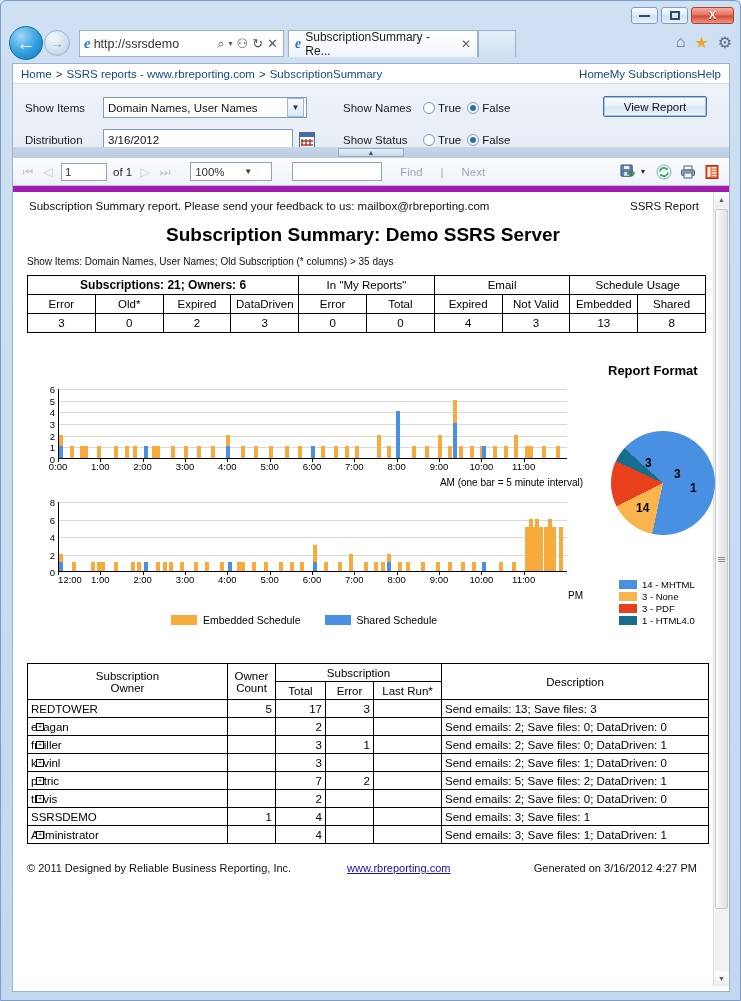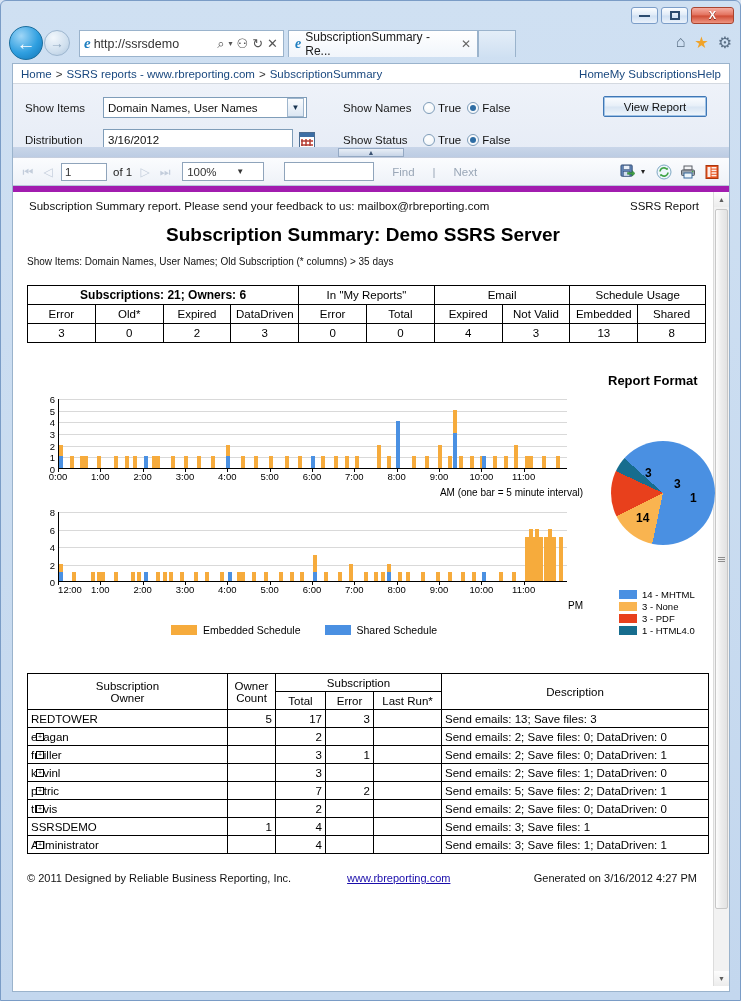--- a/index.html
+++ b/index.html
@@ -150,21 +150,21 @@
   #rtoolbar {
     height:28px; background:linear-gradient(180deg,#fbfcfe 0%, #eef2f8 100%);
     border-bottom:1px solid #b9c6d9; display:flex; align-items:center; padding:0 8px;
     font-size:11.5px; color:#333; gap:6px;
   }
   .nav-arrow { color:#9eb0c6; font-size:12px; width:14px; text-align:center; }
   .nav-arrow.dis { color:#c3cddb; }
   .pagebox { width:46px; height:18px; background:#fff; border:1px solid #8fa4bb;
              font-size:11.5px; padding:0 3px; display:flex; align-items:center; }
   .zoombox { width:82px; height:19px; background:#fff; border:1px solid #8fa4bb;
-             font-size:11.5px; display:flex; align-items:center; padding:0 16px 0 4px; margin-left:4px; }
+             font-size:11.5px; display:flex; align-items:center; padding:0 16px 0 4px; margin-left:12px; }
   .zoombox .arrow { margin-left:auto; font-size:8px; color:#333; padding-right:3px; }
   .findbox { width:90px; height:19px; background:#fff; border:1px solid #8fa4bb; margin-left:14px; }
   .findlink { color:#9aa7b7;margin-left:12px; }
   .tbicon { width:18px; height:18px; display:flex; align-items:center; justify-content:center; }
   .ofLabel { color:#222; }
 
   
   #reportbody {
     position:relative; height:800px; background:#fff; overflow:hidden;
     border-top:6px solid #a21caf;
@@ -184,21 +184,21 @@
   }
   #rbscroll .grip { width:7px; height:6px;
     background:repeating-linear-gradient(0deg,#8e8e8e 0 1px,transparent 1px 2px); }
   #rbscroll .sbbtn.bot { position:absolute; bottom:0; left:0; right:0; }
 
   .rcontent { position:absolute; left:0; top:0; right:16px; padding:6px 10px 0 10px; }
 
   .rhead { display:flex; font-size:11.5px; color:#111; padding:2px 4px 0 6px; }
   .rhead .right { margin-left:auto; }
   .rtitle { text-align:center; font-size:19px; font-weight:bold; color:#000; margin:12px 0 10px 0; }
-  .rsub { font-size:10px; color:#111; margin:0 0 18px 4px; }
+  .rsub { font-size:10px; color:#111; margin:0 0 8px 4px; }
 
   
   table.sum { border-collapse:collapse; width:679px; margin:0 0 0 4px; table-layout:fixed; }
   table.sum td { border:1px solid #000; text-align:center; font-size:11.5px; color:#000;
                  height:19px; padding:1px 2px; }
   table.sum td.b { font-weight:bold; font-size:12px; }
 
   
   #chartwrap { position:relative; margin-top:26px; height:290px; }
   .chart-title { position:absolute; left:120px; top:0; font-size:13px; font-weight:bold; color:#000; }

